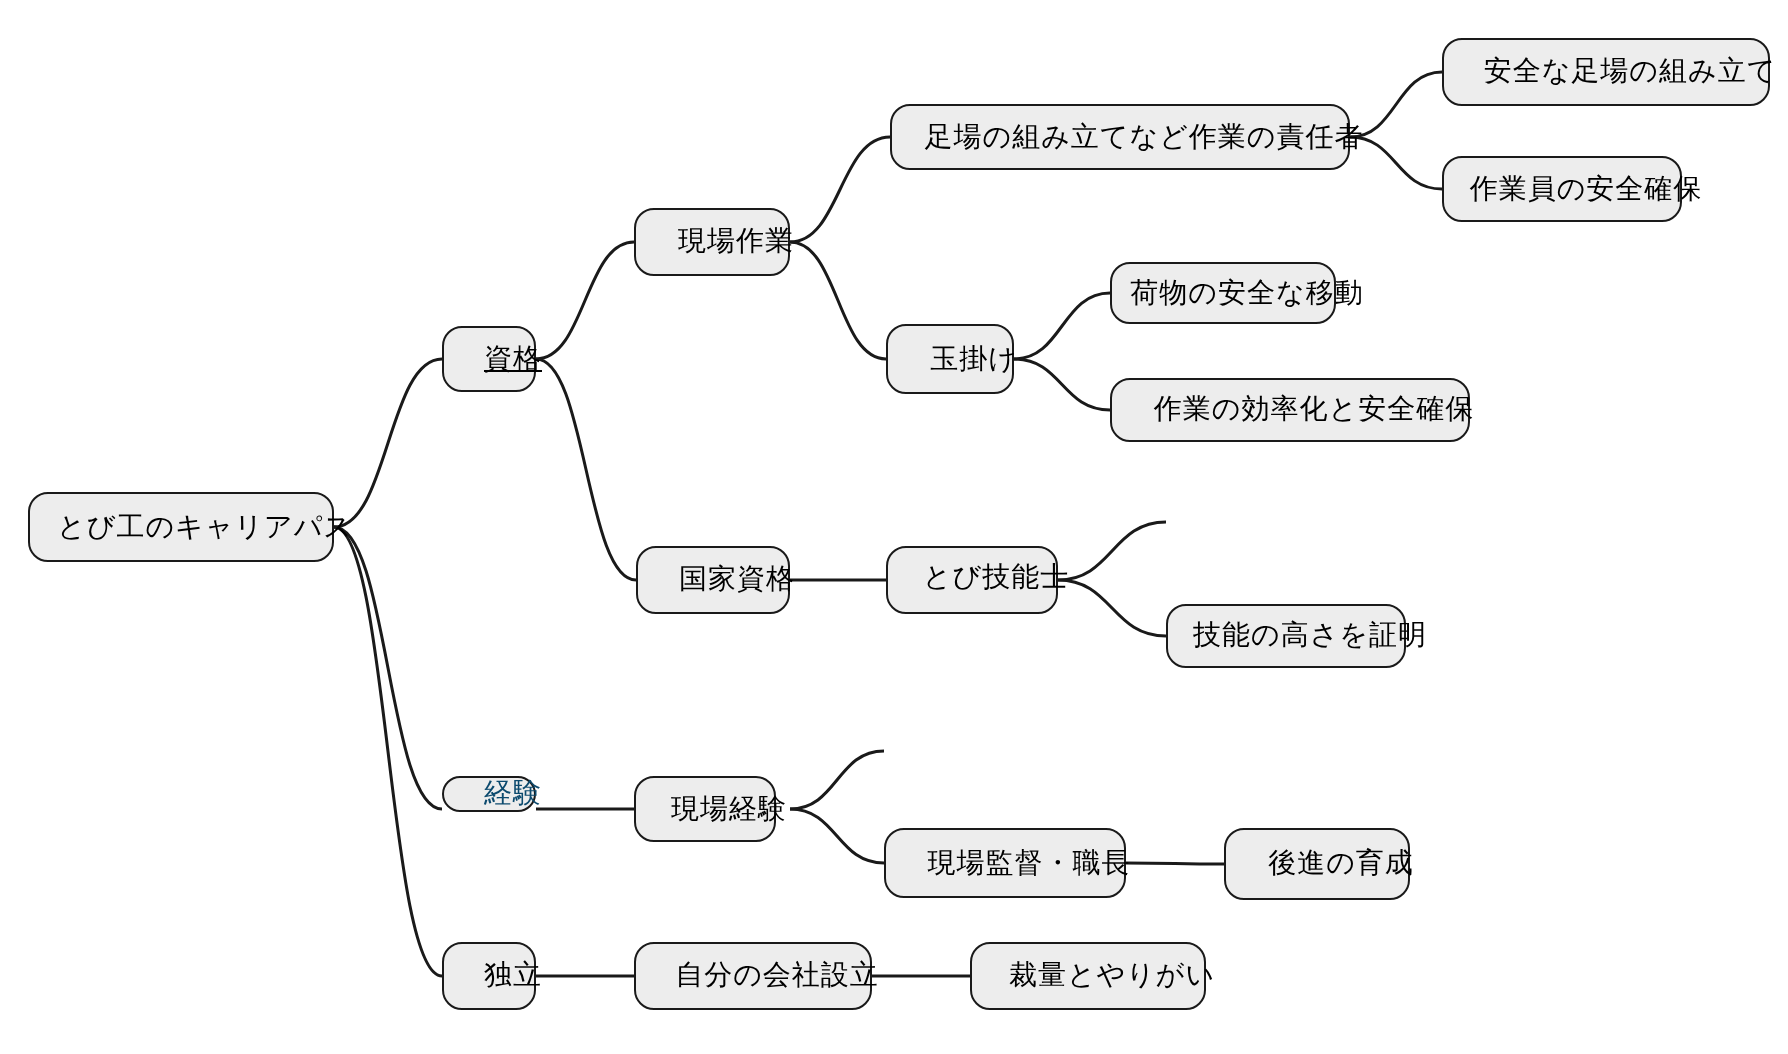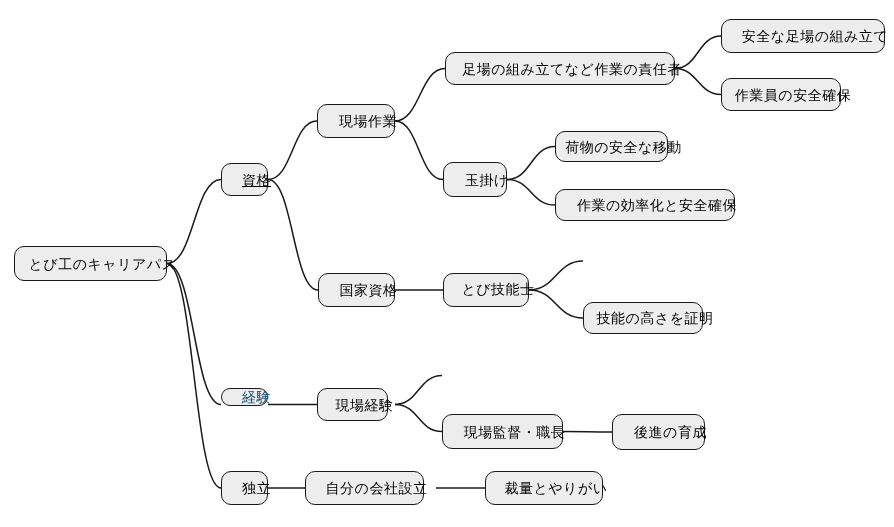--- a/index.html
+++ b/index.html
@@ -59,21 +59,21 @@
       <path d="M 268 488 C 292.5 488, 292.5 488, 317 488" fill="none" stroke="#1a1a1a" stroke-width="1.5"></path>
       <path d="M 436 488 C 460.5 488, 460.5 488, 485 488" fill="none" stroke="#1a1a1a" stroke-width="1.5"></path>
     </svg>
 <div class="node" style="left: 14px; top: 246px; width: 153px; height: 35px; background: rgb(237, 237, 237); border-color: rgb(26, 26, 26); color: rgb(0, 0, 0);">とび工のキャリアパス</div>
     <div class="node" style="left: 221px; top: 163px; width: 47px; height: 33px; background: rgb(237, 237, 237); border-color: rgb(26, 26, 26); color: rgb(0, 0, 0); text-decoration: underline;">資格</div>
     <div class="node" style="left: 221px; top: 388px; width: 47px; height: 18px; background: rgb(237, 237, 237); border-color: rgb(26, 26, 26); color: #0c4a6e;">経験</div>
     <div class="node" style="left: 221px; top: 471px; width: 47px; height: 34px; background: rgb(237, 237, 237); border-color: rgb(26, 26, 26); color: rgb(0, 0, 0);">独立</div>
     <div class="node" style="left: 317px; top: 104px; width: 78px; height: 34px; background: rgb(237, 237, 237); border-color: rgb(26, 26, 26); color: rgb(0, 0, 0);">現場作業</div>
     <div class="node" style="left: 318px; top: 273px; width: 77px; height: 34px; background: rgb(237, 237, 237); border-color: rgb(26, 26, 26); color: rgb(0, 0, 0);">国家資格</div>
     <div class="node" style="left: 317px; top: 388px; width: 71px; height: 33px; background: rgb(237, 237, 237); border-color: rgb(26, 26, 26); color: rgb(0, 0, 0);">現場経験</div>
-    <div class="node" style="left: 305px; top: 471px; width: 119px; height: 34px; background: rgb(237, 237, 237); border-color: rgb(26, 26, 26); color: rgb(0, 0, 0);">自分の会社設立</div>
+    <div class="node" style="left: 317px; top: 471px; width: 119px; height: 34px; background: rgb(237, 237, 237); border-color: rgb(26, 26, 26); color: rgb(0, 0, 0);">自分の会社設立</div>
     <div class="node" style="left: 445px; top: 52px; width: 230px; height: 33px; background: rgb(237, 237, 237); border-color: rgb(26, 26, 26); color: rgb(0, 0, 0);">足場の組み立てなど作業の責任者</div>
     <div class="node" style="left: 443px; top: 162px; width: 64px; height: 35px; background: rgb(237, 237, 237); border-color: rgb(26, 26, 26); color: rgb(0, 0, 0);">玉掛け</div>
     <div class="node" style="left: 443px; top: 273px; width: 86px; height: 34px; background: rgb(237, 237, 237); border-color: rgb(26, 26, 26); color: rgb(0, 0, 0); font-family: Liberation Mono, monospace;">とび技能士</div>
     <div class="node" style="left: 442px; top: 414px; width: 121px; height: 35px; background: rgb(237, 237, 237); border-color: rgb(26, 26, 26); color: rgb(0, 0, 0);">現場監督・職長</div>
     <div class="node" style="left: 485px; top: 471px; width: 118px; height: 34px; background: rgb(237, 237, 237); border-color: rgb(26, 26, 26); color: rgb(0, 0, 0);">裁量とやりがい</div>
     <div class="node" style="left: 721px; top: 19px; width: 164px; height: 34px; background: rgb(237, 237, 237); border-color: rgb(26, 26, 26); color: rgb(0, 0, 0);">安全な足場の組み立て</div>
     <div class="node" style="left: 721px; top: 78px; width: 120px; height: 33px; background: rgb(237, 237, 237); border-color: rgb(26, 26, 26); color: rgb(0, 0, 0);">作業員の安全確保</div>
     <div class="node" style="left: 555px; top: 131px; width: 113px; height: 31px; background: rgb(237, 237, 237); border-color: rgb(26, 26, 26); color: rgb(0, 0, 0);">荷物の安全な移動</div>
     <div class="node" style="left: 555px; top: 189px; width: 180px; height: 32px; background: rgb(237, 237, 237); border-color: rgb(26, 26, 26); color: rgb(0, 0, 0);">作業の効率化と安全確保</div>
     <div class="node" style="left: 583px; top: 302px; width: 120px; height: 32px; background: rgb(237, 237, 237); border-color: rgb(26, 26, 26); color: rgb(0, 0, 0);">技能の高さを証明</div>

